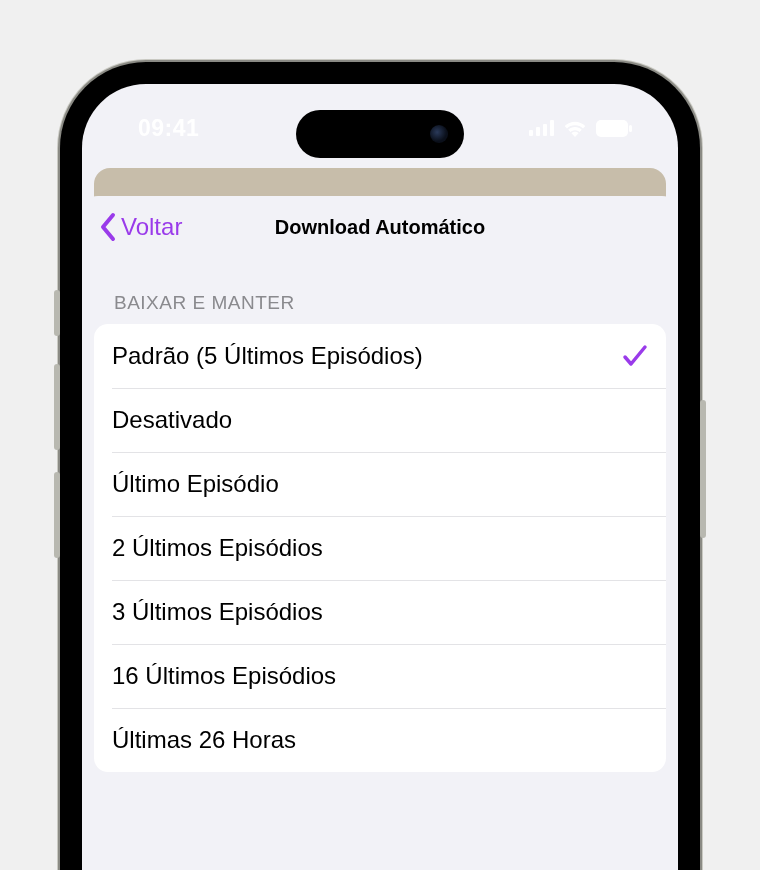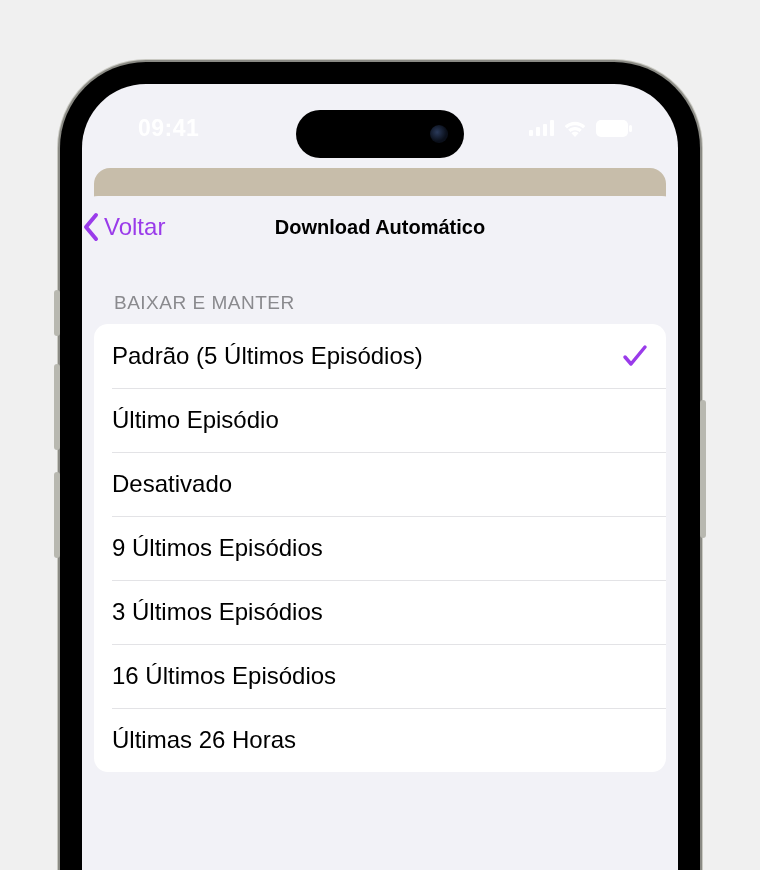--- a/index.html
+++ b/index.html
@@ -110,21 +110,21 @@
     right: 0;
     bottom: 0;
     background: #f2f2f7;
     border-radius: 16px 16px 0 0;
   }
   .nav-bar {
     height: 62px;
     display: flex;
     align-items: center;
     position: relative;
-    padding: 0 0;
+    padding: 0 17px;
   }
   .back-btn {
     display: flex;
     align-items: center;
     color: #9a3bea;
     gap: 4px;
   }
   .back-label {
     font-size: 24px;
     font-weight: 400;
@@ -229,27 +229,27 @@
         <div class="section-header">BAIXAR E MANTER</div>
 
         <div class="list">
           <div class="row">
             <span class="row-label">Padrão (5 Últimos Episódios)</span>
             <svg class="check" width="26" height="24" viewBox="0 0 26 24">
               <polyline points="3,13 9,20 23,3" fill="none" stroke="#9a3bea" stroke-width="3.5" stroke-linecap="round" stroke-linejoin="round"></polyline>
             </svg>
           </div>
           <div class="row">
+            <span class="row-label">Desativado</span>
+          </div>
+          <div class="row">
             <span class="row-label">Último Episódio</span>
           </div>
           <div class="row">
-            <span class="row-label">Desativado</span>
-          </div>
-          <div class="row">
-            <span class="row-label">9 Últimos Episódios</span>
+            <span class="row-label">2 Últimos Episódios</span>
           </div>
           <div class="row">
             <span class="row-label">3 Últimos Episódios</span>
           </div>
           <div class="row">
             <span class="row-label">16 Últimos Episódios</span>
           </div>
           <div class="row">
             <span class="row-label">Últimas 26 Horas</span>
           </div>

